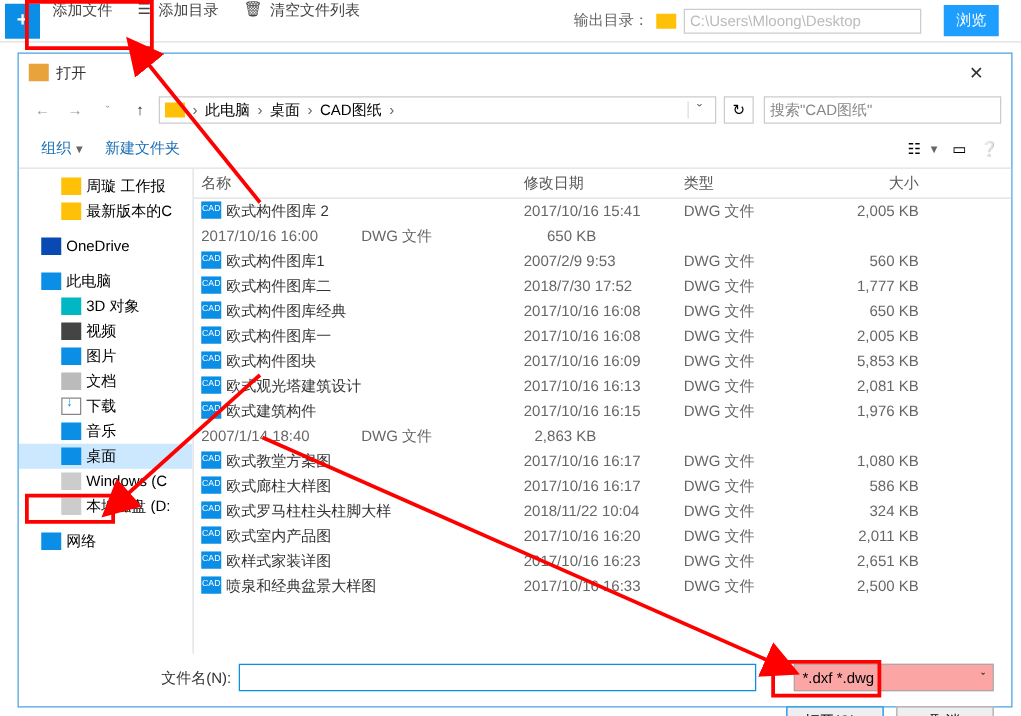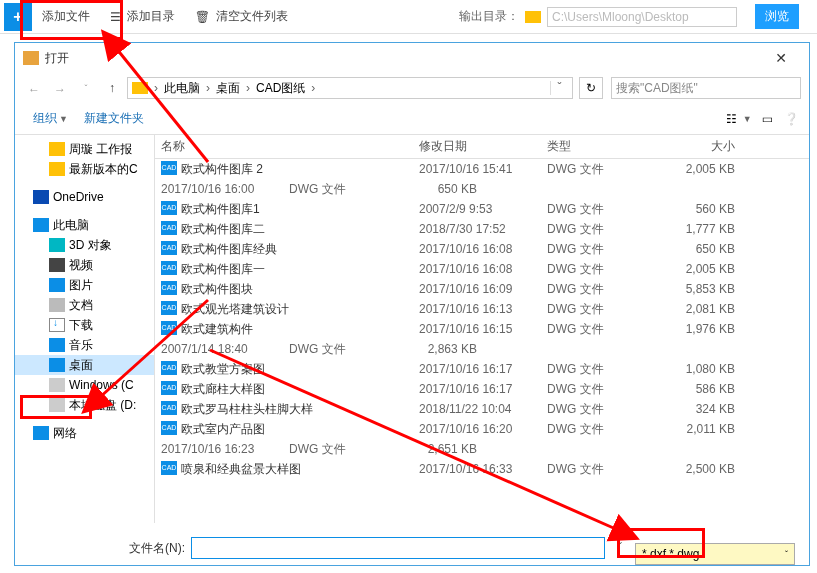--- a/index.html
+++ b/index.html
@@ -1,21 +1,21 @@
 <!DOCTYPE html>
 <html><head>
   <meta charset="utf-8">
   <style>
     * { margin: 0; padding: 0; box-sizing: border-box; font-family: "Microsoft YaHei", "Segoe UI", sans-serif; font-size: 12px; }
     body { width: 817px; height: 573px; background: #fff; position: relative; overflow: hidden; }
 
     
     .top-toolbar { height: 34px; background: #fff; display: flex; align-items: center; border-bottom: 1px solid #e0e0e0; }
     .top-toolbar .btn-add { background: #0b8ee6; color: #fff; width: 28px; height: 28px; display: flex; align-items: center; justify-content: center; margin-left: 4px; font-size: 16px; font-weight: bold; }
-    .top-toolbar .tb-item { display: flex; align-items: center; padding: 0 10px; color: #444; cursor: pointer; height: 100%; }
+    .top-toolbar .tb-item { display: flex; padding: 0 10px; color: #444; cursor: pointer; height: 100%; }
     .top-toolbar .tb-item .ico { margin-right: 6px; display: inline-flex; }
     .top-toolbar .spacer { flex: 1; }
     .top-toolbar .out-label { color: #666; margin-right: 6px; }
     .top-toolbar .folder-ico { width: 16px; height: 12px; background: #ffc107; margin-right: 6px; }
     .top-toolbar .path-input { width: 190px; height: 20px; border: 1px solid #ccc; padding: 0 4px; color: #bbb; }
     .top-toolbar .browse-btn { background: #1e9fff; color: #fff; border: none; padding: 4px 10px; margin: 0 18px; cursor: pointer; }
 
     
     .red-box { position: absolute; border: 3px solid #ff0000; pointer-events: none; z-index: 100; }
     .rb1 { left: 20px; top: 0px; width: 103px; height: 40px; }
@@ -84,21 +84,21 @@
     .fl-row { display: flex; height: 20px; align-items: center; }
     .fl-row > div { padding: 0 6px; color: #333; white-space: nowrap; overflow: hidden; }
     .fl-row .col-date, .fl-row .col-type, .fl-row .col-size { color: #666; }
     .file-ico-cad { width: 16px; height: 14px; background: #0b8ee6; color: #fff; font-size: 7px; display: inline-flex; align-items: center; justify-content: center; margin-right: 4px; flex-shrink: 0; }
     .col-name-cell { display: flex; }
 
     
     .bottom { padding: 8px 14px; display: flex; align-items: center; gap: 6px; }
     .bottom .fn-label { color: #333; margin-left: 100px; }
     .bottom .fn-input { flex: 1; height: 22px; border: 1px solid #0b8ee6; padding: 0 4px; }
-    .bottom .filter { width: 160px; height: 22px; border: 1px solid #aaa; background: #fef9c3; padding: 0 6px; display: flex; align-items: center; justify-content: space-between; cursor: pointer; margin-top: 12px; }
+    .bottom .filter { width: 160px; height: 22px; border: 1px solid #aaa; background: #fca5a5; padding: 0 6px; display: flex; align-items: center; justify-content: space-between; cursor: pointer; }
     .btn-row { display: flex; justify-content: flex-end; gap: 10px; padding: 4px 14px 14px 14px; }
     .dlg-btn { min-width: 78px; height: 24px; border: 1px solid #aaa; background: #efefef; cursor: pointer; display: flex; align-items: center; justify-content: center; }
     .dlg-btn.primary { border: 1px solid #0b8ee6; }
     .dlg-btn .drop { font-size: 8px; margin-left: 4px; }
 
     
     svg.arrows { position: absolute; left: 0; top: 0; pointer-events: none; z-index: 99; }
   </style>
 </head>
 <body>
@@ -352,20 +352,24 @@
           <div class="fl-row">
             <div class="col-name col-name-cell">
               <span class="file-ico-cad">CAD</span>
               <span>欧式室内产品图</span>
             </div>
             <div class="col-date">2017/10/16 16:20</div>
             <div class="col-type">DWG 文件</div>
             <div class="col-size">2,011 KB</div>
           </div>
           <div class="fl-row">
+            <div class="col-name col-name-cell">
+              <span class="file-ico-cad">CAD</span>
+              <span>欧样式家装详图</span>
+            </div>
             <div class="col-date">2017/10/16 16:23</div>
             <div class="col-type">DWG 文件</div>
             <div class="col-size">2,651 KB</div>
           </div>
           <div class="fl-row">
             <div class="col-name col-name-cell">
               <span class="file-ico-cad">CAD</span>
               <span>喷泉和经典盆景大样图</span>
             </div>
             <div class="col-date">2017/10/16 16:33</div>

